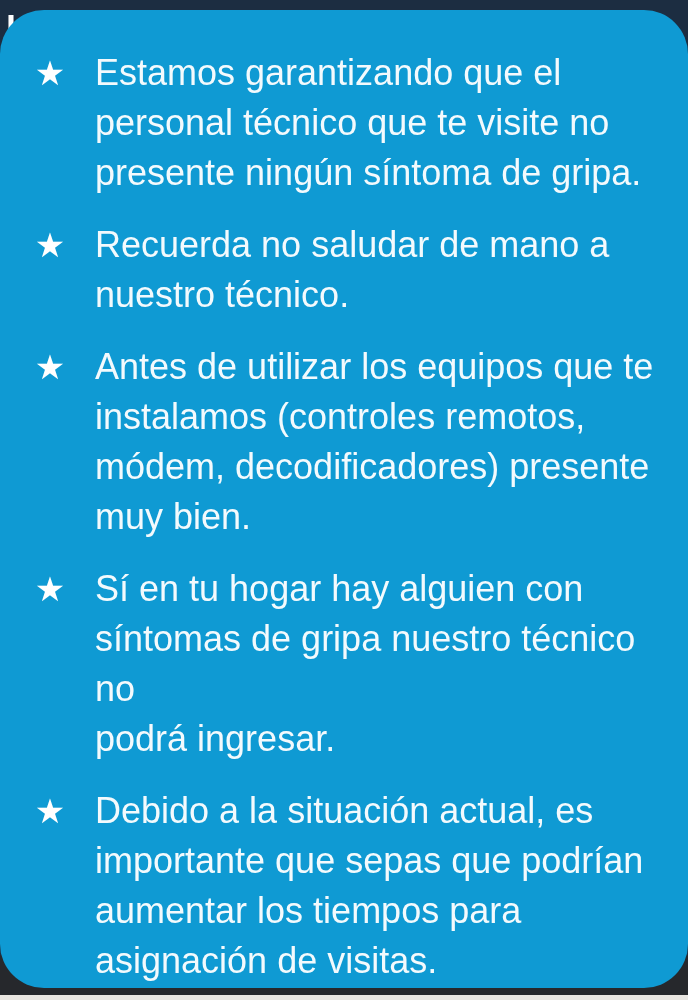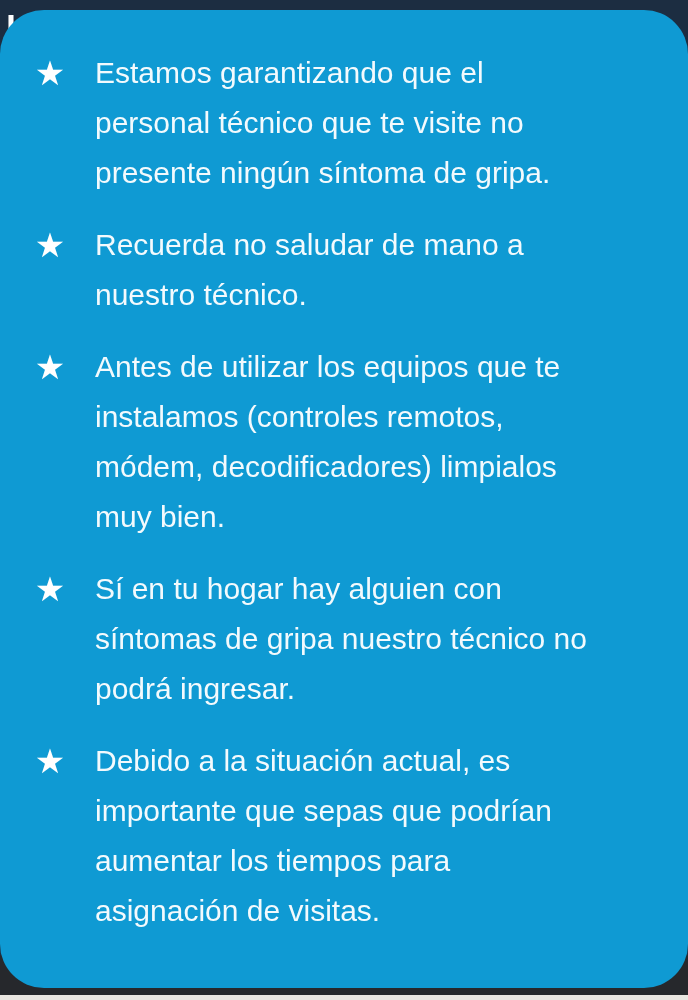--- a/index.html
+++ b/index.html
@@ -68,21 +68,21 @@
     text-align: center;
     color: #FFFFFF;
     font-size: 34px;
     line-height: 50px;
   }
   .item-text {
     flex: 1;
     padding-left: 13px;
     padding-right: 24px;
     color: #F3FAFD;
-    font-size: 30px;
+    font-size: 36px;
     line-height: 50px;
     white-space: pre-line;
   }
 </style>
 </head>
 <body>
 
 <div class="screen">
 
   <span class="bg-fragment left">l</span>
@@ -105,21 +105,21 @@
       <li>
         <span class="bullet">★</span>
         <span class="item-text">Recuerda no saludar de mano a
 nuestro técnico.</span>
       </li>
 
       <li>
         <span class="bullet">★</span>
         <span class="item-text">Antes de utilizar los equipos que te
 instalamos (controles remotos,
-módem, decodificadores) limpialos
+módem, decodificadores) presente
 muy bien.</span>
       </li>
 
       <li>
         <span class="bullet">★</span>
         <span class="item-text">Sí en tu hogar hay alguien con
 síntomas de gripa nuestro técnico no
 podrá ingresar.</span>
       </li>
 

